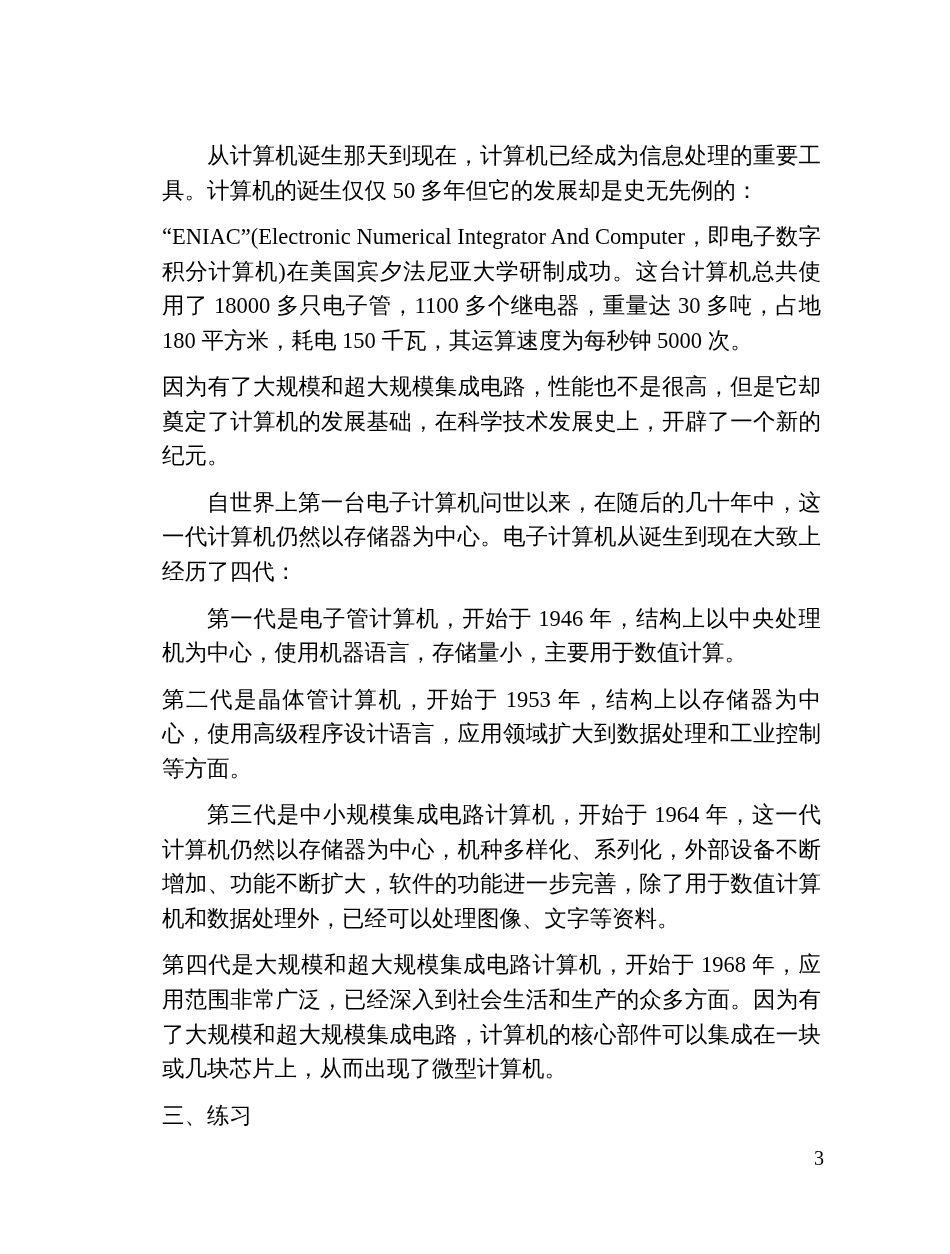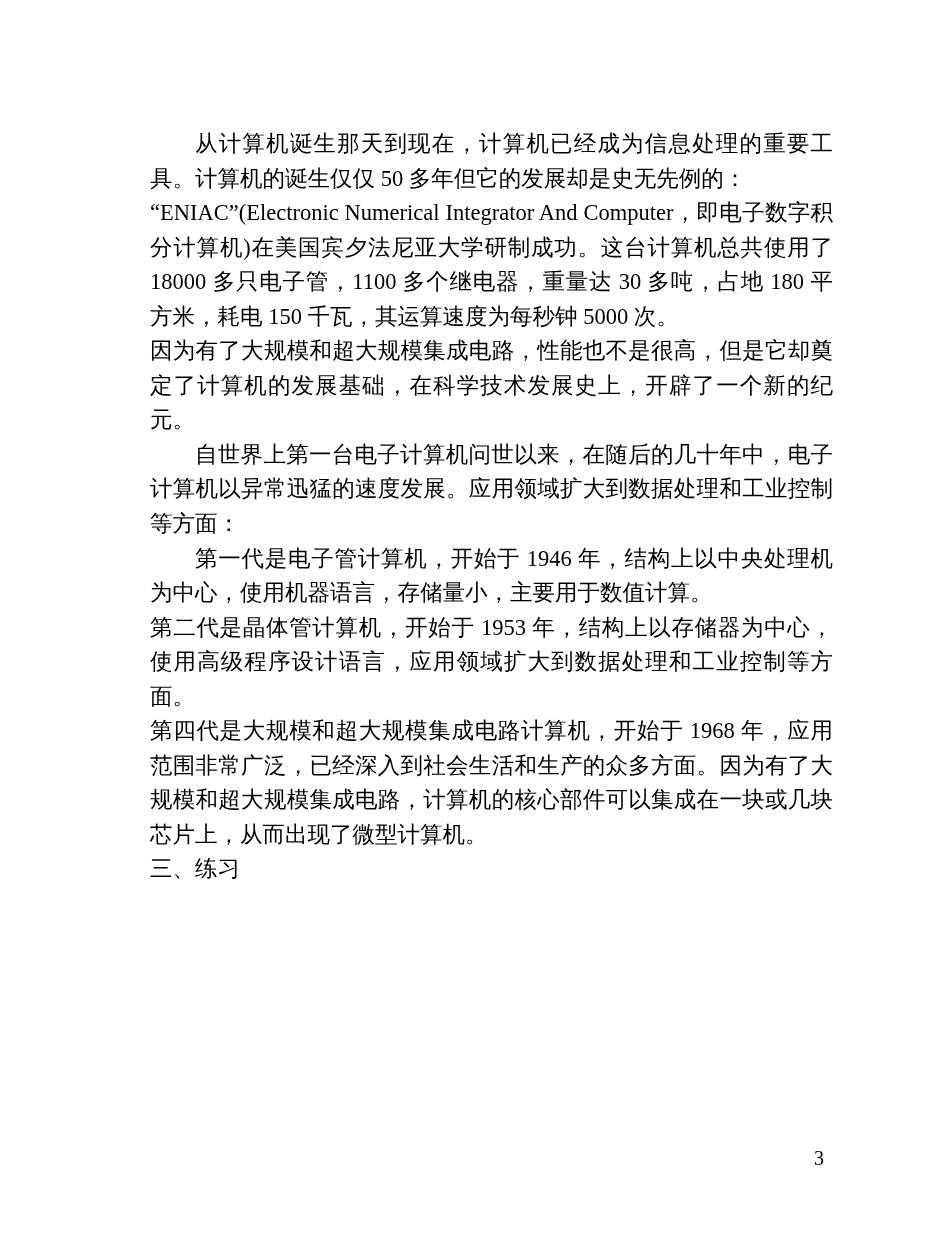--- a/index.html
+++ b/index.html
@@ -26,21 +26,21 @@
   .text-block {
     position: absolute;
     left: 150px;
     top: 127px;
     width: 683px;
     font-size: 22.5px;
     line-height: 34.55px;
     text-align: justify;
   }
   .text-block p {
-    margin: 0;
+    margin: 12px;
     padding: 0;
     text-align: justify;
   }
   
   .p-indent {
     text-indent: 2em;
   }
   
   .p-flush {
     text-indent: 0;
@@ -60,20 +60,21 @@
   }
 </style>
 </head>
 <body>
 
 <div class="page">
   <div class="text-block">
     <p class="p-indent">从计算机诞生那天到现在，计算机已经成为信息处理的重要工具。计算机的诞生仅仅 50 多年但它的发展却是史无先例的：</p>
     <p class="p-flush">“ENIAC”(Electronic Numerical Integrator And Computer，即电子数字积分计算机)在美国宾夕法尼亚大学研制成功。这台计算机总共使用了 18000 多只电子管，1100 多个继电器，重量达 30 多吨，占地 180 平方米，耗电 150 千瓦，其运算速度为每秒钟 5000 次。</p>
     <p class="p-flush">因为有了大规模和超大规模集成电路，性能也不是很高，但是它却奠定了计算机的发展基础，在科学技术发展史上，开辟了一个新的纪元。</p>
-    <p class="p-indent">自世界上第一台电子计算机问世以来，在随后的几十年中，电子计算机以异常迅猛的速度发展。应用领域扩大到数据处理和工业控制等方面：</p>
+    <p class="p-indent">自世界上第一台电子计算机问世以来，在随后的几十年中，这一代计算机仍然以存储器为中心。电子计算机从诞生到现在大致上经历了四代：</p>
     <p class="p-indent">第一代是电子管计算机，开始于 1946 年，结构上以中央处理机为中心，使用机器语言，存储量小，主要用于数值计算。</p>
     <p class="p-flush">第二代是晶体管计算机，开始于 1953 年，结构上以存储器为中心，使用高级程序设计语言，应用领域扩大到数据处理和工业控制等方面。</p>
+    <p class="p-indent">第三代是中小规模集成电路计算机，开始于 1964 年，这一代计算机仍然以存储器为中心，机种多样化、系列化，外部设备不断增加、功能不断扩大，软件的功能进一步完善，除了用于数值计算机和数据处理外，已经可以处理图像、文字等资料。</p>
     <p class="p-flush">第四代是大规模和超大规模集成电路计算机，开始于 1968 年，应用范围非常广泛，已经深入到社会生活和生产的众多方面。因为有了大规模和超大规模集成电路，计算机的核心部件可以集成在一块或几块芯片上，从而出现了微型计算机。</p>
     <p class="p-flush">三、练习</p>
   </div>
   <div class="page-number">3</div>
 </div>
 
 </body></html>

